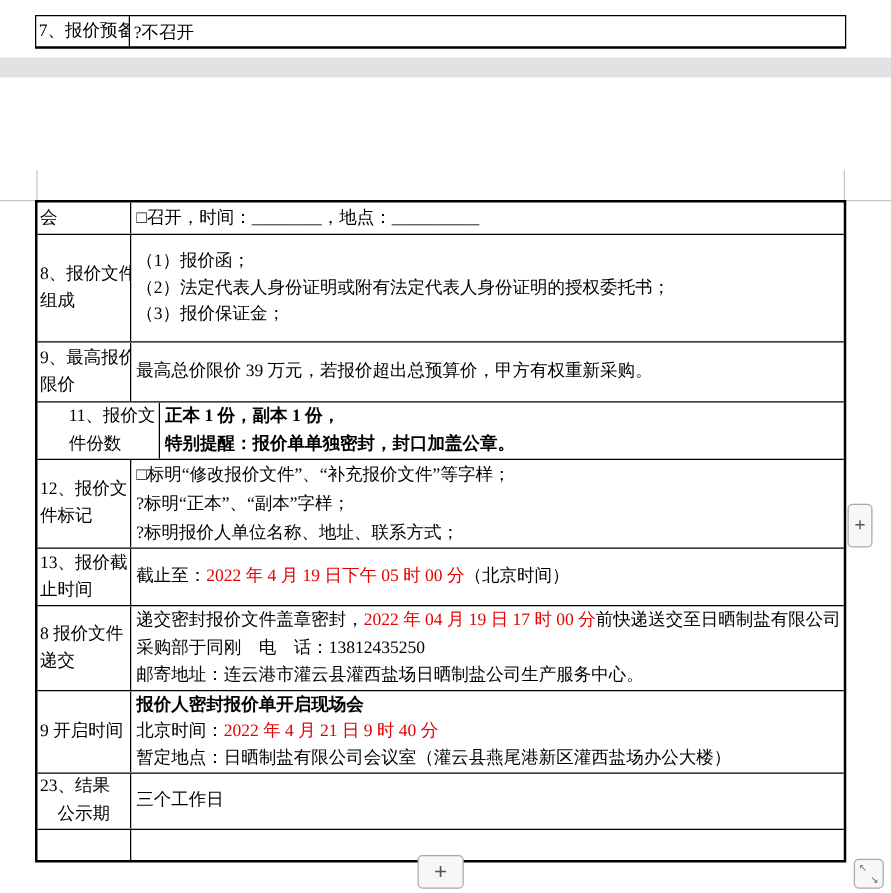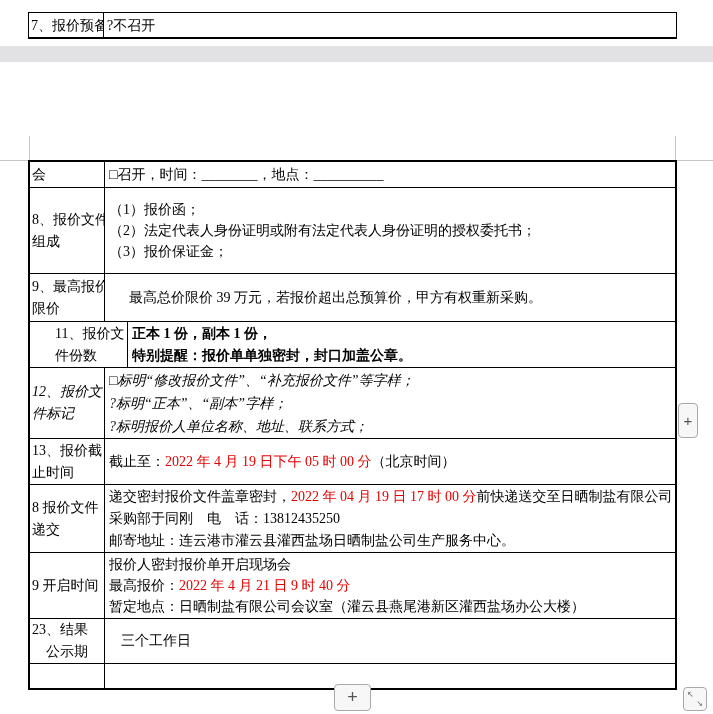--- a/index.html
+++ b/index.html
@@ -96,40 +96,40 @@
       <div class="tlabel">
         <div>8、报价文件</div>
         <div>组成</div>
       </div>
       <div class="tcontent">
         <div class="cline" style="line-height: 21px; height: 21px;"><span>（1）报价函；</span></div>
         <div class="cline" style="line-height: 21px; height: 21px;"><span>（2）法定代表人身份证明或附有法定代表人身份证明的授权委托书；</span></div>
         <div class="cline" style="line-height: 21px; height: 21px;"><span>（3）报价保证金；</span></div>
       </div>
     </div>
-    <div class="trow" style="height: 48px; gap: 20px;">
+    <div class="trow" style="height: 48px;">
       <div class="tlabel">
         <div>9、最高报价</div>
         <div>限价</div>
       </div>
       <div class="tcontent">
         <div class="cline" style="line-height: 24px; height: 24px;"><span>最高总价限价 39 万元，若报价超出总预算价，甲方有权重新采购。</span></div>
       </div>
     </div>
     <div class="trow" style="height: 46px; padding-left: 23px;">
       <div class="tlabel">
         <div>11、报价文</div>
         <div>件份数</div>
       </div>
       <div class="tcontent bold">
         <div class="cline" style="line-height: 22px; height: 22px;"><span>正本 1 份，副本 1 份，</span></div>
         <div class="cline" style="line-height: 22px; height: 22px;"><span>特别提醒：报价单单独密封，封口加盖公章。</span></div>
       </div>
     </div>
-    <div class="trow" style="height: 71px; font-style: italic;">
+    <div class="trow" style="height: 71px;">
       <div class="tlabel">
         <div>12、报价文</div>
         <div>件标记</div>
       </div>
       <div class="tcontent">
         <div class="cline" style="line-height: 23px; height: 23px;"><span>□标明“修改报价文件”、“补充报价文件”等字样；</span></div>
         <div class="cline" style="line-height: 23px; height: 23px;"><span>?标明“正本”、“副本”字样；</span></div>
         <div class="cline" style="line-height: 23px; height: 23px;"><span>?标明报价人单位名称、地址、联系方式；</span></div>
       </div>
     </div>
@@ -151,26 +151,26 @@
         <div class="cline" style="line-height: 22px; height: 22px;"><span>递交密封报价文件盖章密封，</span><span class="red">2022 年 04 月 19 日 17 时 00 分</span><span>前快递送交至日晒制盐有限公司</span></div>
         <div class="cline" style="line-height: 22px; height: 22px;"><span>采购部于同刚　电　话：13812435250</span></div>
         <div class="cline" style="line-height: 22px; height: 22px; font-family: Liberation Mono, monospace;"><span>邮寄地址：连云港市灌云县灌西盐场日晒制盐公司生产服务中心。</span></div>
       </div>
     </div>
     <div class="trow" style="height: 66px;">
       <div class="tlabel">
         <div>9 开启时间</div>
       </div>
       <div class="tcontent">
-        <div class="cline" style="line-height: 21px; height: 21px;"><span>报价人密封报价单开启现场会</span></div>
-        <div class="cline" style="line-height: 21px; height: 21px;"><span>最高报价：</span><span class="red">2022 年 4 月 21 日 9 时 40 分</span></div>
+        <div class="cline" style="line-height: 21px; height: 21px; font-weight: bold;"><span>报价人密封报价单开启现场会</span></div>
+        <div class="cline" style="line-height: 21px; height: 21px;"><span>北京时间：</span><span class="red">2022 年 4 月 21 日 9 时 40 分</span></div>
         <div class="cline" style="line-height: 21px; height: 21px;"><span>暂定地点：日晒制盐有限公司会议室（灌云县燕尾港新区灌西盐场办公大楼）</span></div>
       </div>
     </div>
-    <div class="trow" style="height: 45px; gap: 12px;">
+    <div class="trow" style="height: 45px;">
       <div class="tlabel">
         <div>23、结果</div>
         <div>　公示期</div>
       </div>
       <div class="tcontent">
         <div class="cline" style="line-height: 24px; height: 24px;"><span>三个工作日</span></div>
       </div>
     </div>
     <div class="trow" style="height: 24px;">
       <div class="tlabel"></div>

